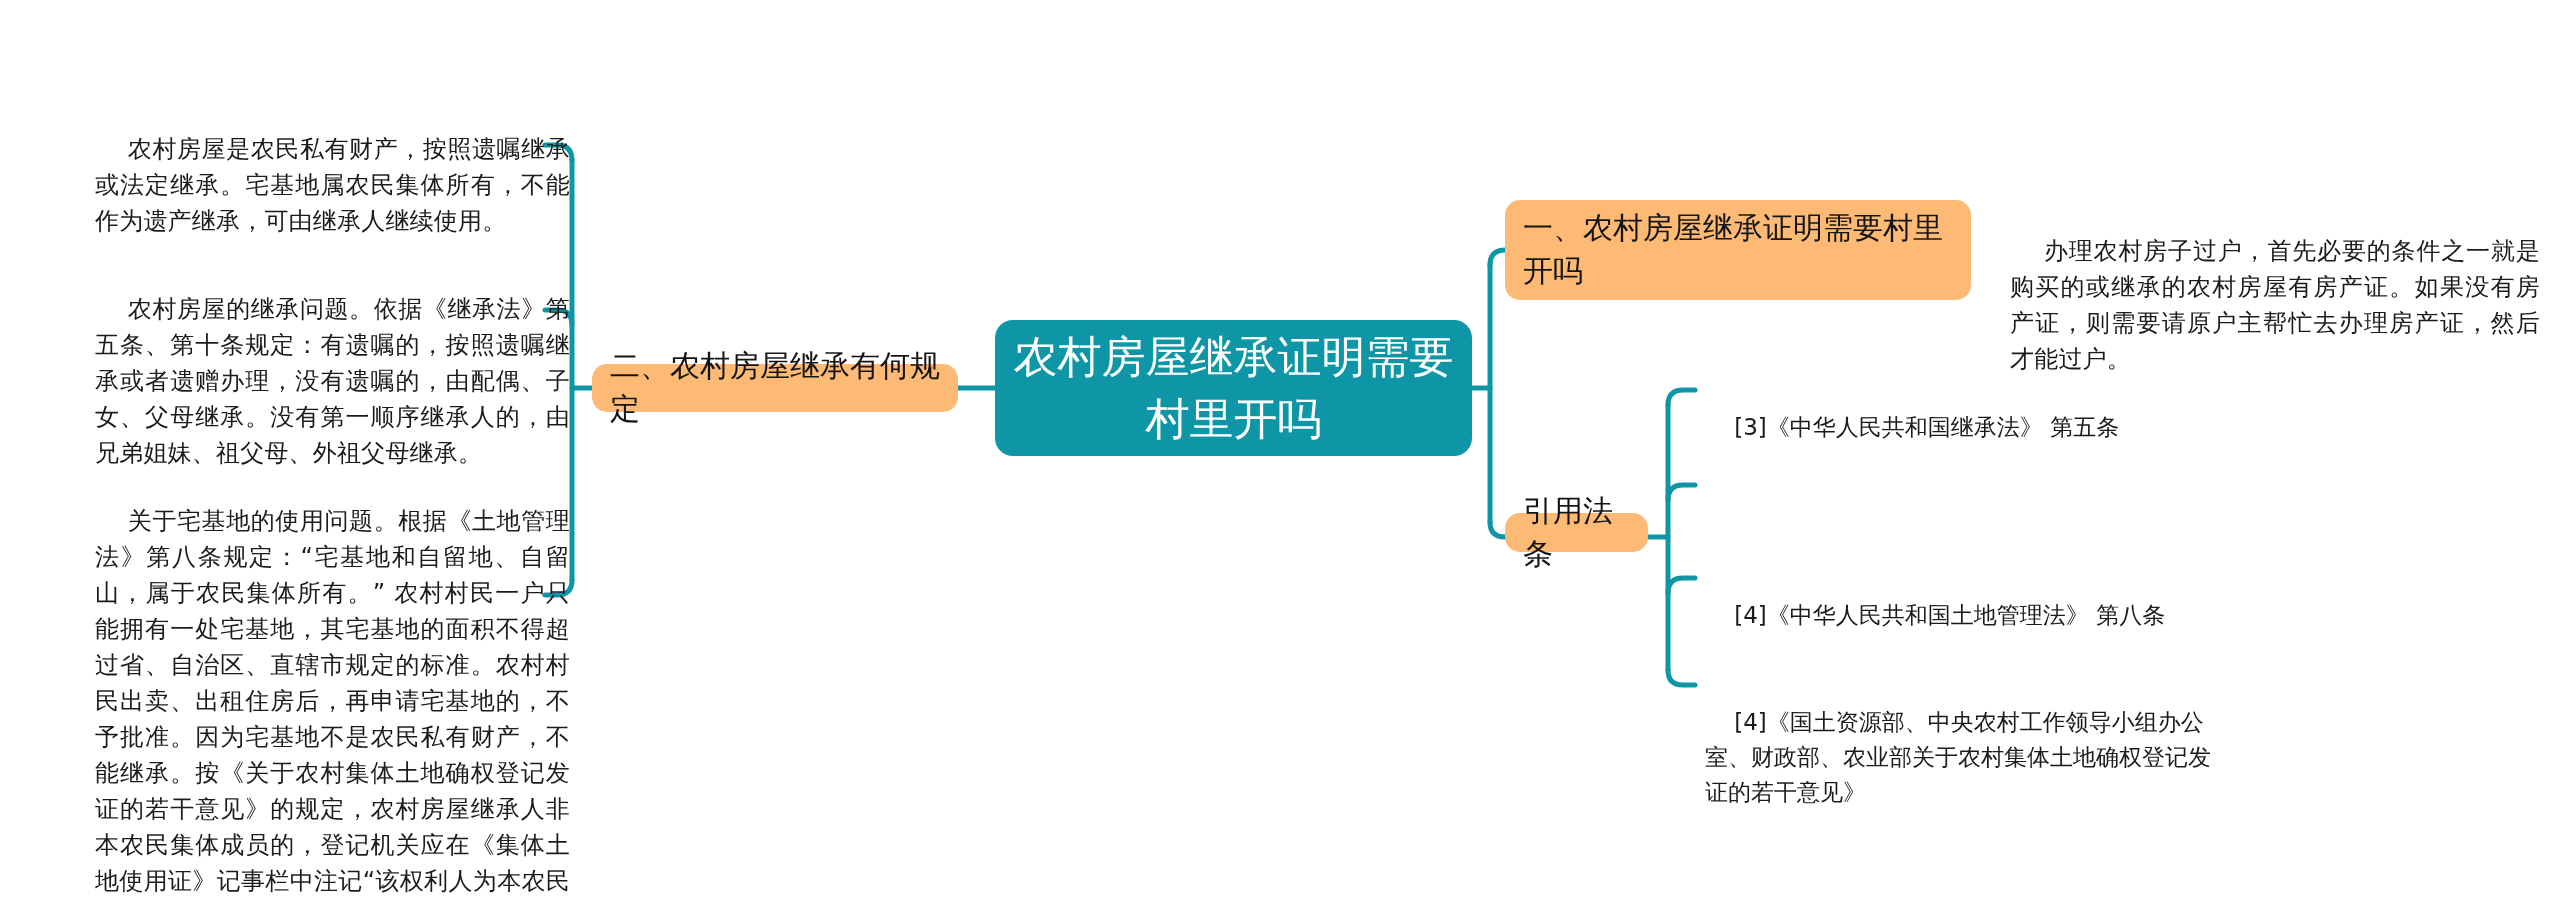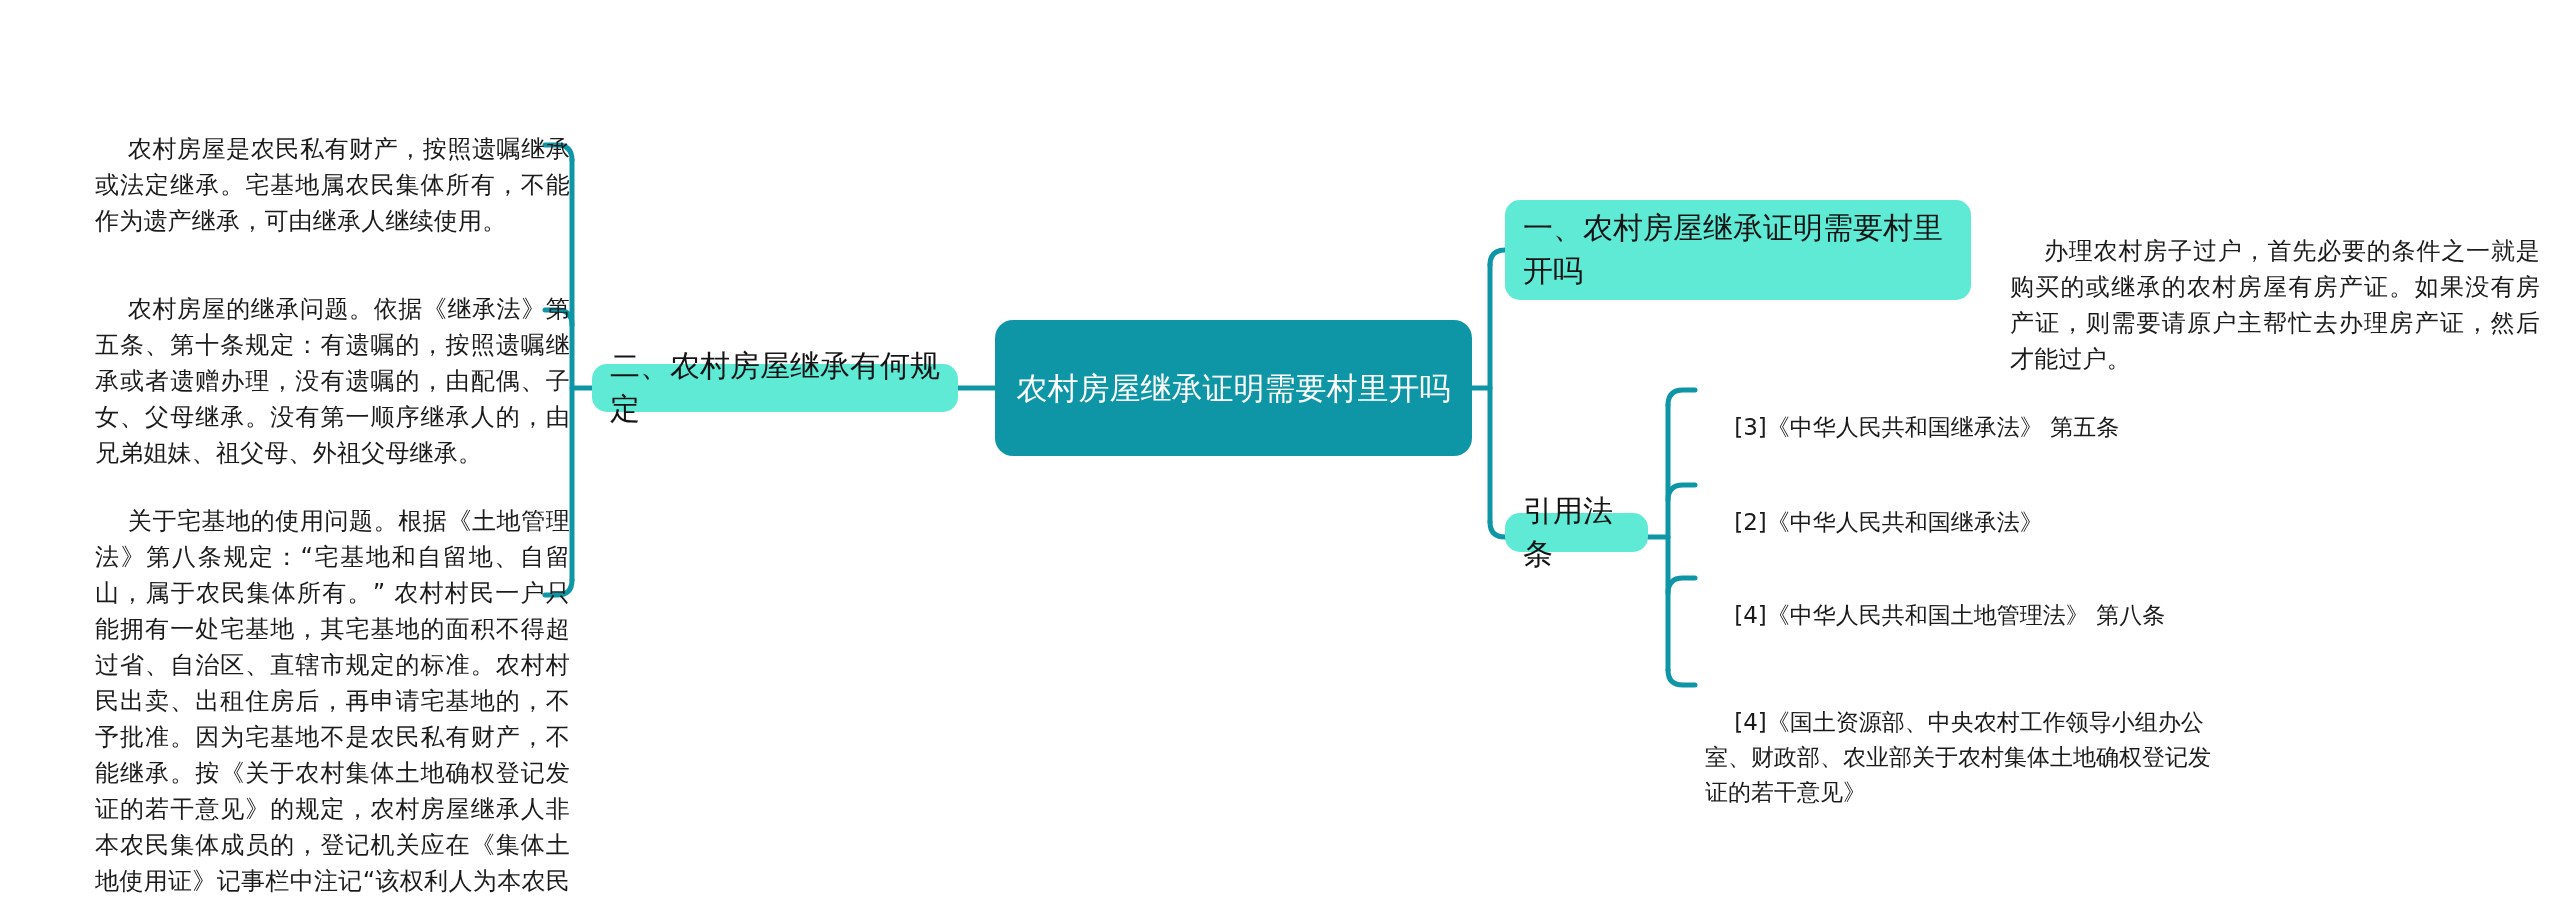--- a/index.html
+++ b/index.html
@@ -33,29 +33,29 @@
     display: flex;
     align-items: center;
     line-height: 1.42;
     white-space: pre-wrap;
     word-break: break-all;
   }
 
   .node-root {
     background: #0f96a6;
     color: #ffffff;
-    font-size: 31px;
+    font-size: 44px;
     justify-content: center;
     text-align: center;
     padding: 10px 16px;
     border-radius: 18px;
   }
 
   .node-topic {
-    background: #5eead4;
+    background: #fdba74;
     color: #141414;
     font-size: 30px;
     padding: 8px 18px;
     text-align: left;
     border-radius: 15px;
   }
 
   .leaf-text {
     position: absolute;
     box-sizing: border-box;
@@ -124,23 +124,20 @@
   </div>
 
   <div class="node node-topic" style="left:1505px; top:513px; width:143px; height:39px; justify-content:center;">
     <span>引用法条</span>
   </div>
 
   <div class="ref-text" style="left:1705px; top:375px; width:560px;">
     <span>[3]《中华人民共和国继承法》 第五条</span>
   </div>
 
-  <div class="ref-text" style="left:1705px; top:470px; width:560px;">
-    <span>[2]《中华人民共和国继承法》</span>
-  </div>
 
   <div class="ref-text" style="left:1705px; top:563px; width:580px;">
     <span>[4]《中华人民共和国土地管理法》 第八条</span>
   </div>
 
   <div class="ref-text" style="left:1705px; top:670px; width:520px;">
     <span>[4]《国土资源部、中央农村工作领导小组办公室、财政部、农业部关于农村集体土地确权登记发证的若干意见》</span>
   </div>
 
   <div class="node node-topic" style="left:592px; top:364px; width:366px; height:48px; justify-content:center;">

